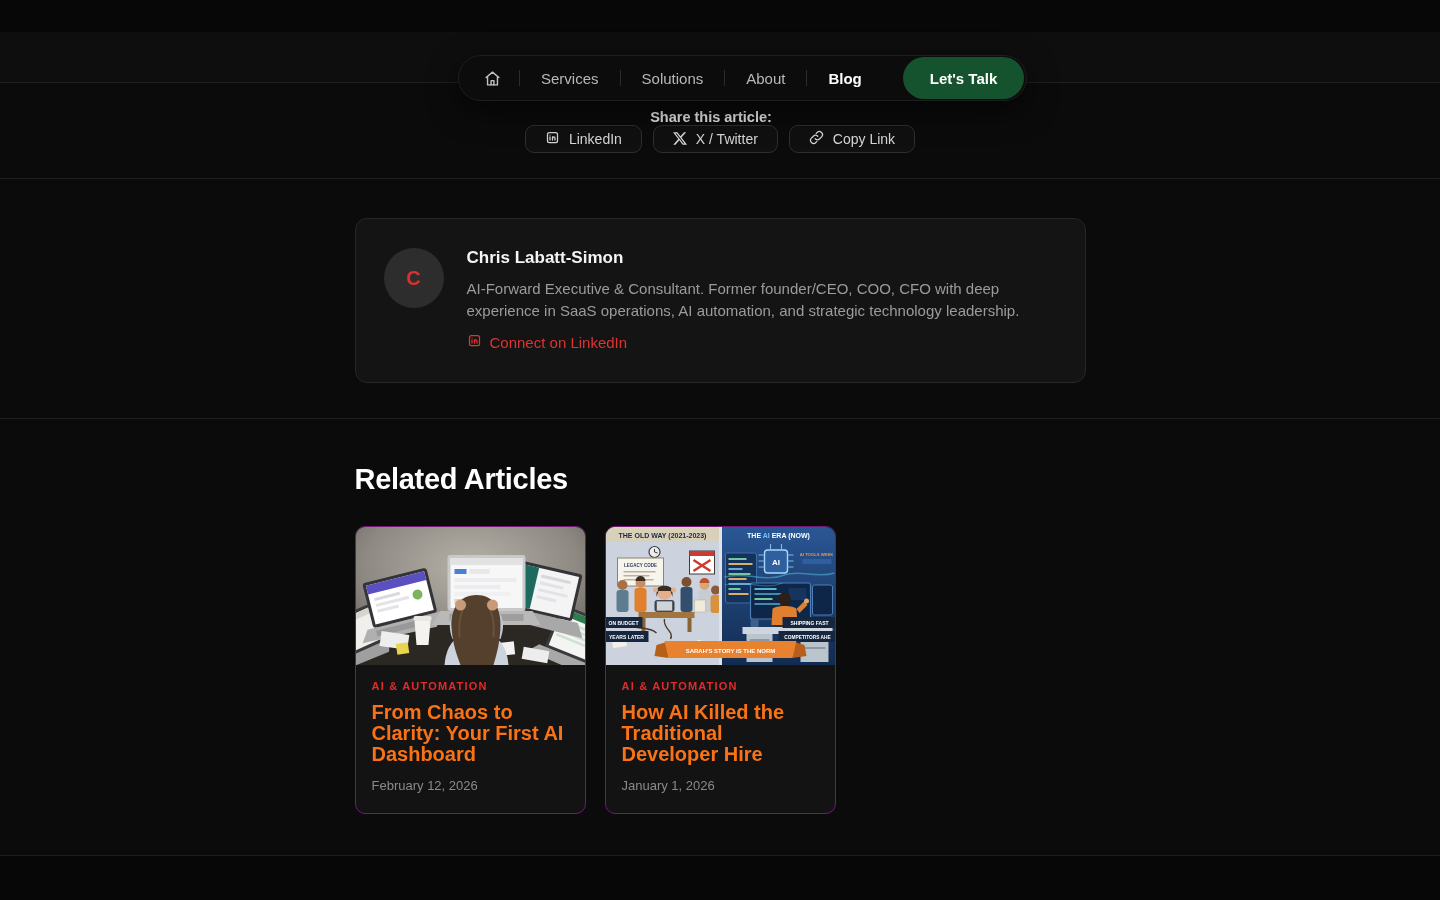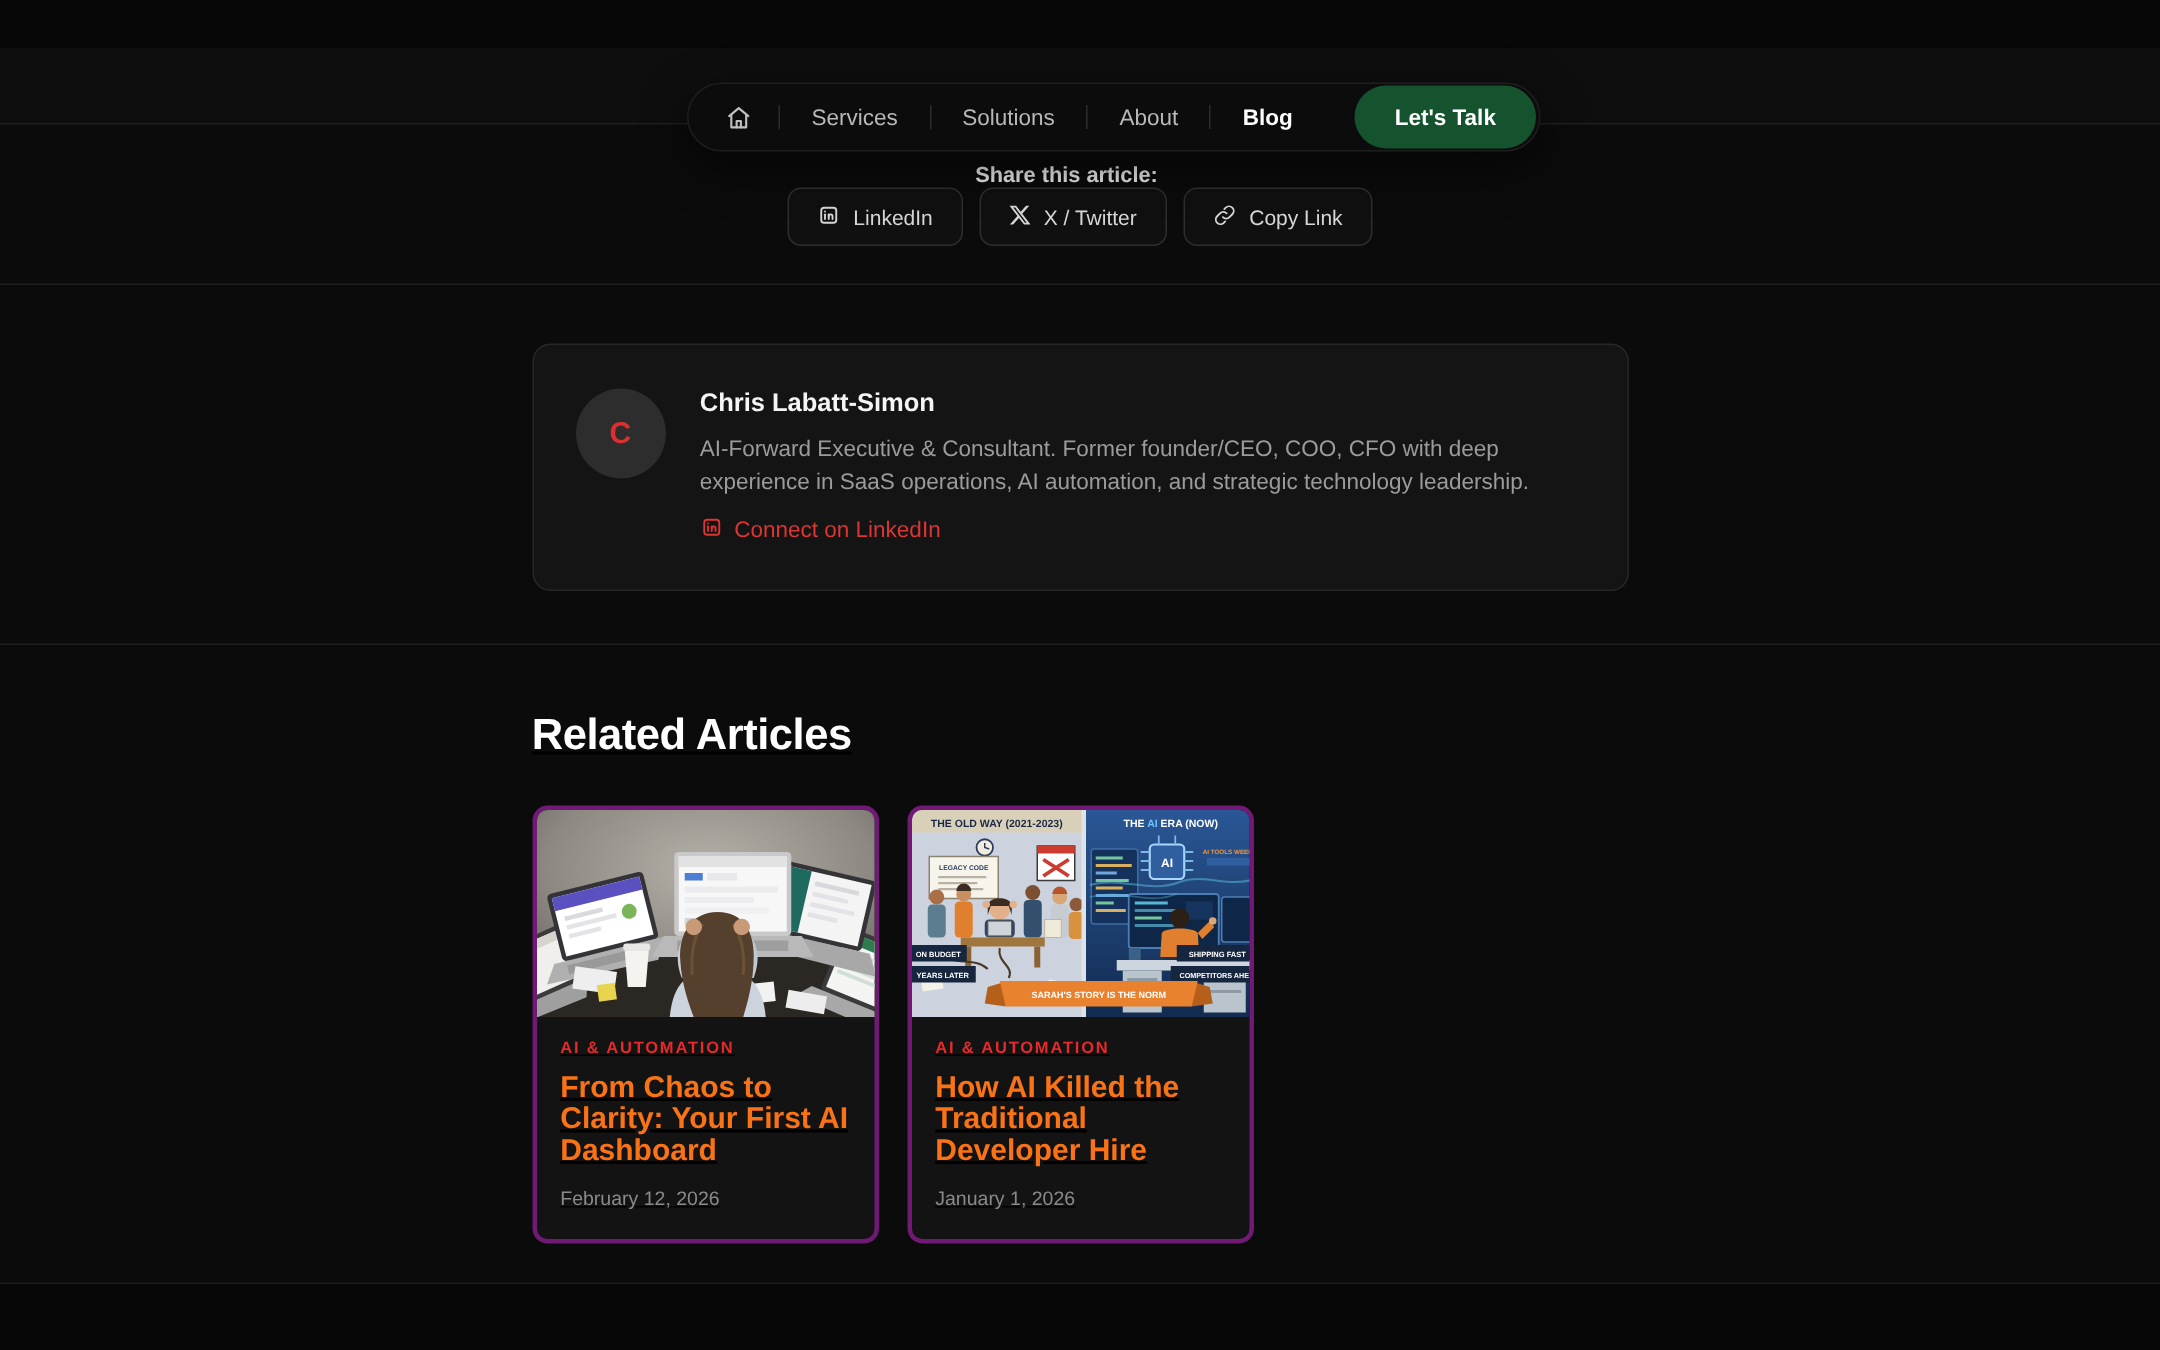--- a/index.html
+++ b/index.html
@@ -20,40 +20,40 @@
   .cta-btn { margin-left:20px; height:42px; padding:0 27px; border:none; border-radius:22px;
     background:#14532d; color:#fff; font-family:inherit; font-size:15px; font-weight:700; cursor:pointer; }
 
   .content { width:731px; margin:0 auto; }
   .full-divider { height:1px; background:#1f1f1f; width:100%; }
 
   
   .share-row { display:flex; align-items:center; padding:26px 0 25px;flex-direction:column; }
   .share-label { color:#e8e8e8; font-size:14.5px; font-weight:700; margin-right:18px; }
   .share-btns { display:flex; gap:11px; }
-  .share-btn { display:flex; align-items:center; gap:9px; height:39px; padding:0 19px;
+  .share-btn { display:flex; align-items:center; gap:9px; height:28px; padding:0 19px;
     background:#101010; border:1px solid #2e2e2e; border-radius:9px; color:#d6d6d6;
     font-family:inherit; font-size:14px; cursor:pointer; }
   .share-btn svg { flex-shrink:0; }
 
   
   .author-wrap { padding:39px 0 35px; }
   .author-card { background:#141414; border:1px solid #272727; border-radius:12px;
     height:165px; padding:29px 28px; display:flex; gap:23px; }
   .avatar { width:60px; height:60px; border-radius:50%; background:#2d2d2d; flex-shrink:0;
     display:flex; align-items:center; justify-content:center; color:#dc2f2f; font-size:20px; font-weight:700; }
   .author-name { color:#f5f5f5; font-size:17px; font-weight:700; margin-bottom:10px; }
   .author-bio { color:#9b9b9b; font-size:15px; line-height:22px; max-width:555px; margin-bottom:11px; }
   .li-link { display:inline-flex; align-items:center; gap:8px; color:#dd3434; font-size:15px; cursor:pointer; text-decoration:none; }
 
   
-  .related-wrap { padding-top:44px;text-decoration:underline; }
+  .related-wrap { padding-top:44px; }
   .related-heading { color:#fff; font-size:29px; font-weight:800; letter-spacing:-0.3px; margin-bottom:30px; }
   .cards { display:flex; gap:19px; }
-  .card { width:231px; background:#131313; border:3px solid #701a75; border-radius:10px;
+  .card { width:231px; background:#131313; border:1px solid #701a75; border-radius:10px;
     overflow:hidden; cursor:pointer; }
   .card-img { display:block; width:229px; height:138px; }
   .card-body { padding:15px 16px 20px; }
   .card-cat { color:#e42a2a; font-size:11px; font-weight:700; letter-spacing:1.2px; margin-bottom:10px; }
   .card-title { color:#f97316; font-size:20px; font-weight:700; line-height:21px; margin-bottom:13px; }
   .card-date { color:#8a8a8a; font-size:13px; }
 
   .footer { position:absolute; left:0; bottom:0; width:100%; height:45px; background:#070707;
     border-top:1px solid #1e1e1e; }
 </style>

